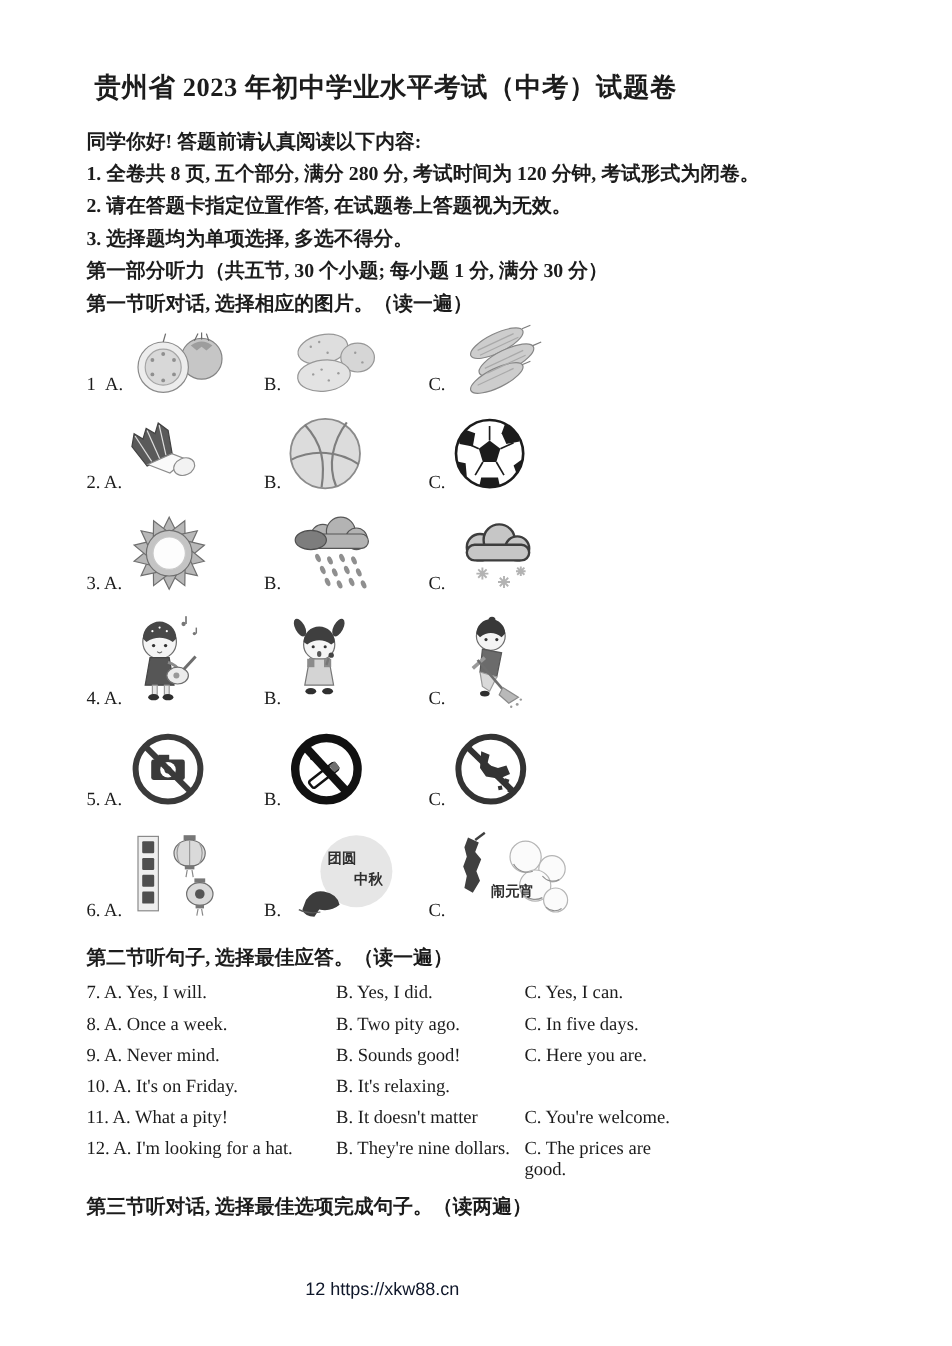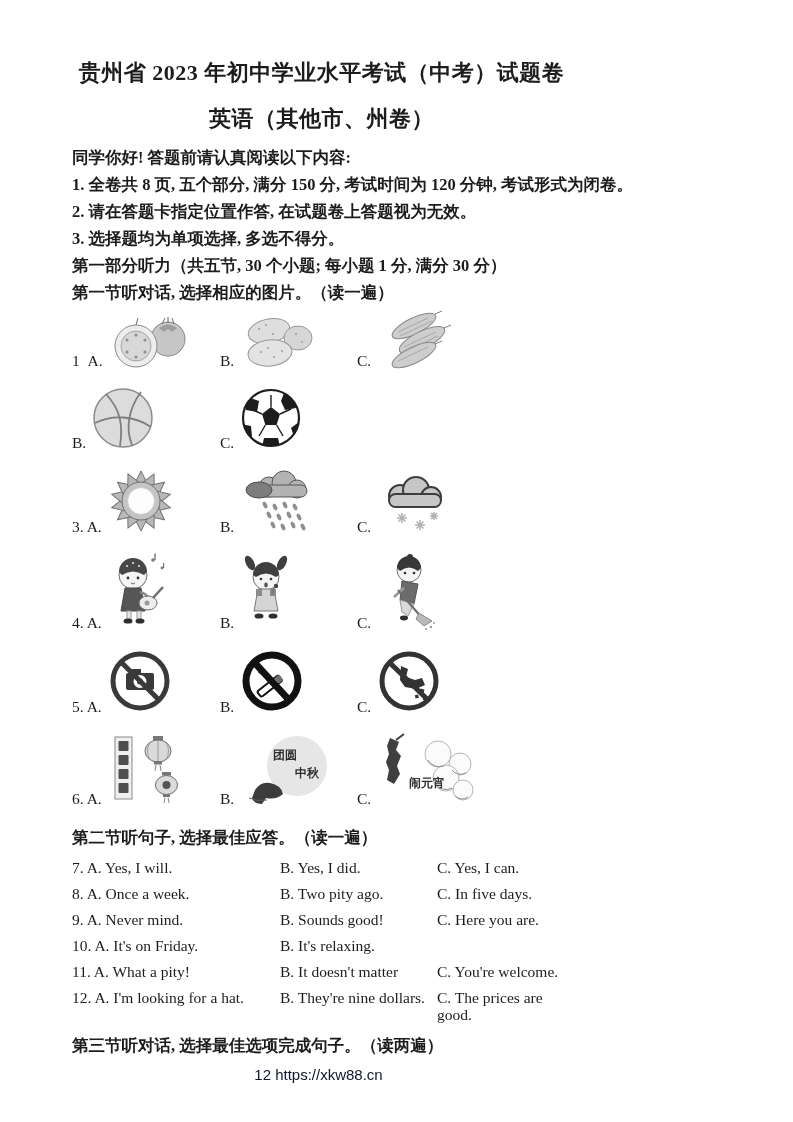--- a/index.html
+++ b/index.html
@@ -20,24 +20,23 @@
           font-family:"Liberation Sans","DejaVu Sans",sans-serif;font-size:15px;color:#0f172a;}
   svg{overflow:visible;}
 </style>
 </head>
 <body>
 
 <div class="page">
   <div class="content">
 
     <div class="title">贵州省 2023 年初中学业水平考试（中考）试题卷</div>
-    <div class="title subtitle">英语（其他市、州卷）</div>
 
     <div class="cn">同学你好!  答题前请认真阅读以下内容:</div>
-    <div class="cn">1.  全卷共 8 页, 五个部分, 满分 150 分, 考试时间为 120 分钟, 考试形式为闭卷。</div>
+    <div class="cn">1.  全卷共 8 页, 五个部分, 满分 280 分, 考试时间为 120 分钟, 考试形式为闭卷。</div>
     <div class="cn">2.  请在答题卡指定位置作答, 在试题卷上答题视为无效。</div>
     <div class="cn">3.  选择题均为单项选择, 多选不得分。</div>
     <div class="cn">第一部分听力（共五节, 30 个小题; 每小题 1 分, 满分 30 分）</div>
     <div class="cn">第一节听对话, 选择相应的图片。（读一遍）</div>
 
     <div class="pic-row">
       <div class="opt">
         <span class="lbl">1&nbsp;&nbsp;A.</span>
         <span class="img">
           <svg width="88" height="56" viewBox="0 0 88 56">
@@ -97,20 +96,37 @@
               <path d="M22 20 l30 -14 M24 24 l32 -15"></path>
                 <path d="M28 35 l32 -15 M30 39 l32 -15"></path>
                 <path d="M22 49 l30 -14"></path>
             </g>
           </svg>
         </span>
       </div>
     </div>
 
     <div class="pic-row">
+      <div class="opt">
+        <span class="lbl">2. A.</span>
+        <span class="img">
+          <svg width="74" height="62" viewBox="0 0 74 62">
+            <g transform="rotate(-24 34 30)">
+              <polygon points="8,12 14,3 19,10 25,3 30,10 36,3 41,12 36,32 13,32" fill="#5a5a5a" stroke="#414141"></polygon>
+              <g stroke="#dedede" stroke-width="1">
+                <line x1="14" y1="5" x2="18" y2="30"></line>
+                  <line x1="25" y1="5" x2="25" y2="31"></line>
+                  <line x1="36" y1="5" x2="31" y2="30"></line>
+              </g>
+              <polygon points="14,31 36,31 45,40 28,45" fill="#fafafa" stroke="#8c8c8c"></polygon>
+              <ellipse cx="41" cy="45" rx="9" ry="7" fill="#f2f2f2" stroke="#8c8c8c"></ellipse>
+            </g>
+          </svg>
+        </span>
+      </div>
       <div class="opt">
         <span class="lbl">B.</span>
         <span class="img">
           <svg width="64" height="64" viewBox="0 0 64 64">
             <circle cx="32" cy="32" r="29" fill="#dcdcdc" stroke="#8b8b8b" stroke-width="1.5"></circle>
             <g stroke="#7e7e7e" stroke-width="1.8" fill="none">
               <path d="M15 8 C30 24 32 40 29 60"></path>
               <path d="M50 6 C38 22 34 42 41 59"></path>
               <path d="M4 37 C22 28 44 30 60 41"></path>
             </g>

